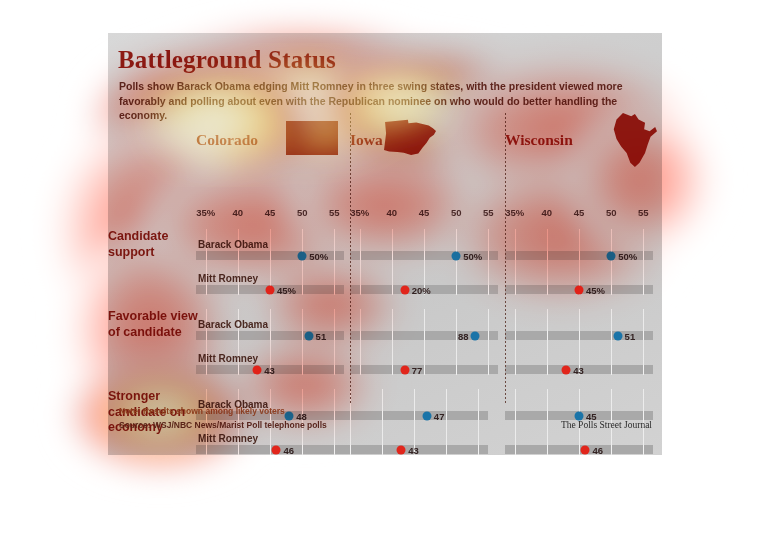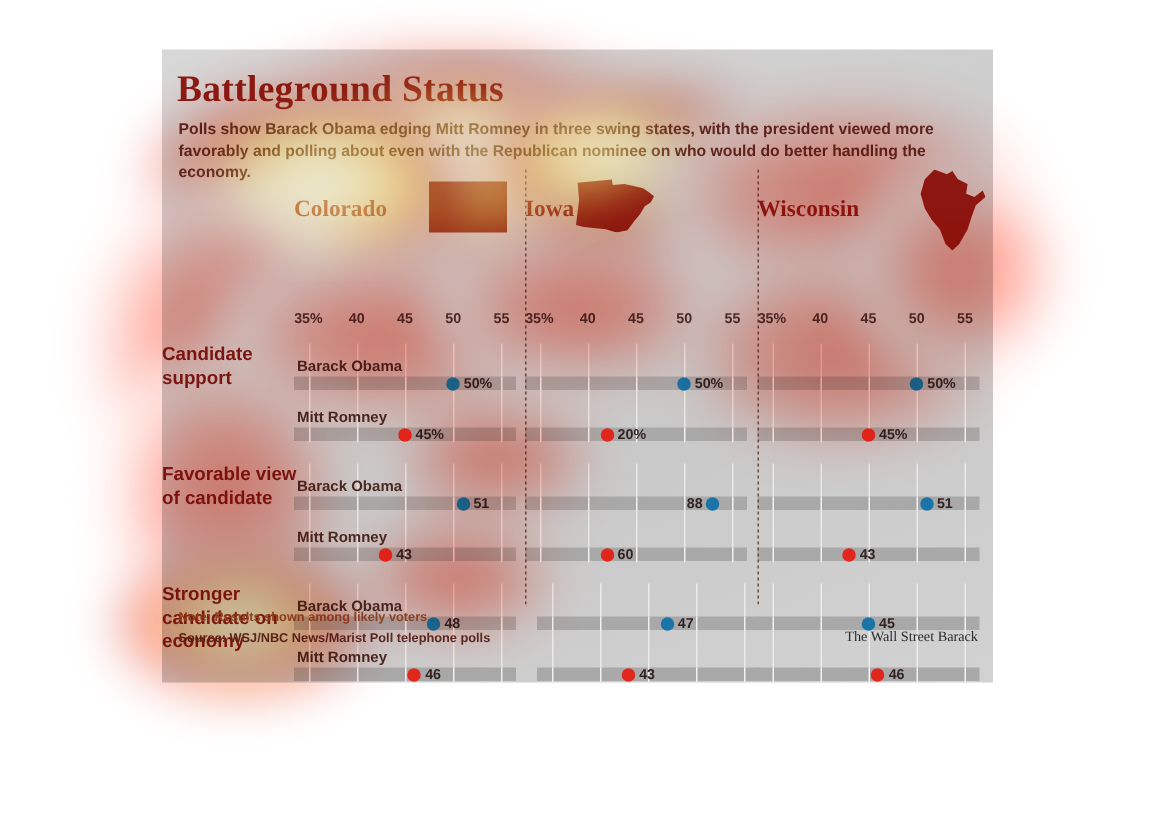--- a/index.html
+++ b/index.html
@@ -293,21 +293,21 @@
           <div class="dotval" style="top: 26.5px; left: 118.478px; transform: translate(-100%, -50%);">88</div>
           <div class="barwrap" style="top: 56px;">
             <div class="bar"></div>
             <div class="gridline" style="left: 9.65217px;"></div>
             <div class="gridline" style="left: 41.8261px;"></div>
             <div class="gridline" style="left: 74px;"></div>
             <div class="gridline" style="left: 106.174px;"></div>
             <div class="gridline" style="left: 138.348px;"></div>
           </div>
           <div class="dot dot-romney" style="left: 54.6957px; top: 60.5px;"></div>
-          <div class="dotval" style="top: 60.5px; left: 61.6957px;">60</div>
+          <div class="dotval" style="top: 60.5px; left: 61.6957px;">77</div>
         </div>
         <div class="block" style="left: 397px; top: 276px; width: 148px; height: 66px;">
           <div class="gridfull" style="left: 9.65217px; top: 0px; height: 66px;"></div>
           <div class="gridfull" style="left: 41.8261px; top: 0px; height: 66px;"></div>
           <div class="gridfull" style="left: 74px; top: 0px; height: 66px;"></div>
           <div class="gridfull" style="left: 106.174px; top: 0px; height: 66px;"></div>
           <div class="gridfull" style="left: 138.348px; top: 0px; height: 66px;"></div>
           <div class="barwrap" style="top: 22px;">
             <div class="bar"></div>
             <div class="gridline" style="left: 9.65217px;"></div>
@@ -352,21 +352,21 @@
             <div class="bar"></div>
             <div class="gridline" style="left: 9.65217px;"></div>
             <div class="gridline" style="left: 41.8261px;"></div>
             <div class="gridline" style="left: 74px;"></div>
             <div class="gridline" style="left: 106.174px;"></div>
             <div class="gridline" style="left: 138.348px;"></div>
           </div>
           <div class="dot dot-romney" style="left: 80.4348px; top: 60.5px;"></div>
           <div class="dotval" style="top: 60.5px; left: 87.4348px;">46</div>
         </div>
-        <div class="block" style="left: 250px; top: 356px; width: 148px; height: 66px;">
+        <div class="block" style="left: 232px; top: 356px; width: 148px; height: 66px;">
           <div class="gridfull" style="left: 9.65217px; top: 0px; height: 66px;"></div>
           <div class="gridfull" style="left: 41.8261px; top: 0px; height: 66px;"></div>
           <div class="gridfull" style="left: 74px; top: 0px; height: 66px;"></div>
           <div class="gridfull" style="left: 106.174px; top: 0px; height: 66px;"></div>
           <div class="gridfull" style="left: 138.348px; top: 0px; height: 66px;"></div>
           <div class="barwrap" style="top: 22px;">
             <div class="bar"></div>
             <div class="gridline" style="left: 9.65217px;"></div>
             <div class="gridline" style="left: 41.8261px;"></div>
             <div class="gridline" style="left: 74px;"></div>
@@ -414,21 +414,21 @@
           <div class="dotval" style="top: 60.5px; left: 87.4348px;">46</div>
         </div>
       </div>
     <div id="divs">
         <div class="vdiv" style="left: 242px; top: 80px; height: 290px;"></div>
         <div class="vdiv" style="left: 397px; top: 80px; height: 290px;"></div>
       </div>
 
     <div class="note">Note: Results shown among likely voters</div>
     <div class="source">Source: WSJ/NBC News/Marist Poll telephone polls</div>
-    <div class="wsj">The Wall Street Barack</div>
+    <div class="wsj">The Polls Street Journal</div>
   </div>
 
   <svg id="heat" viewBox="0 0 770 548">
     <defs>
       <radialGradient id="hw" cx="50%" cy="50%" r="50%">
         <stop offset="0%" stop-color="#ffffff"></stop>
         <stop offset="35%" stop-color="#ffe8a0"></stop>
         <stop offset="62%" stop-color="#ff9b7a"></stop>
         <stop offset="84%" stop-color="#f2b0aa"></stop>
         <stop offset="100%" stop-color="#ffffff"></stop>

